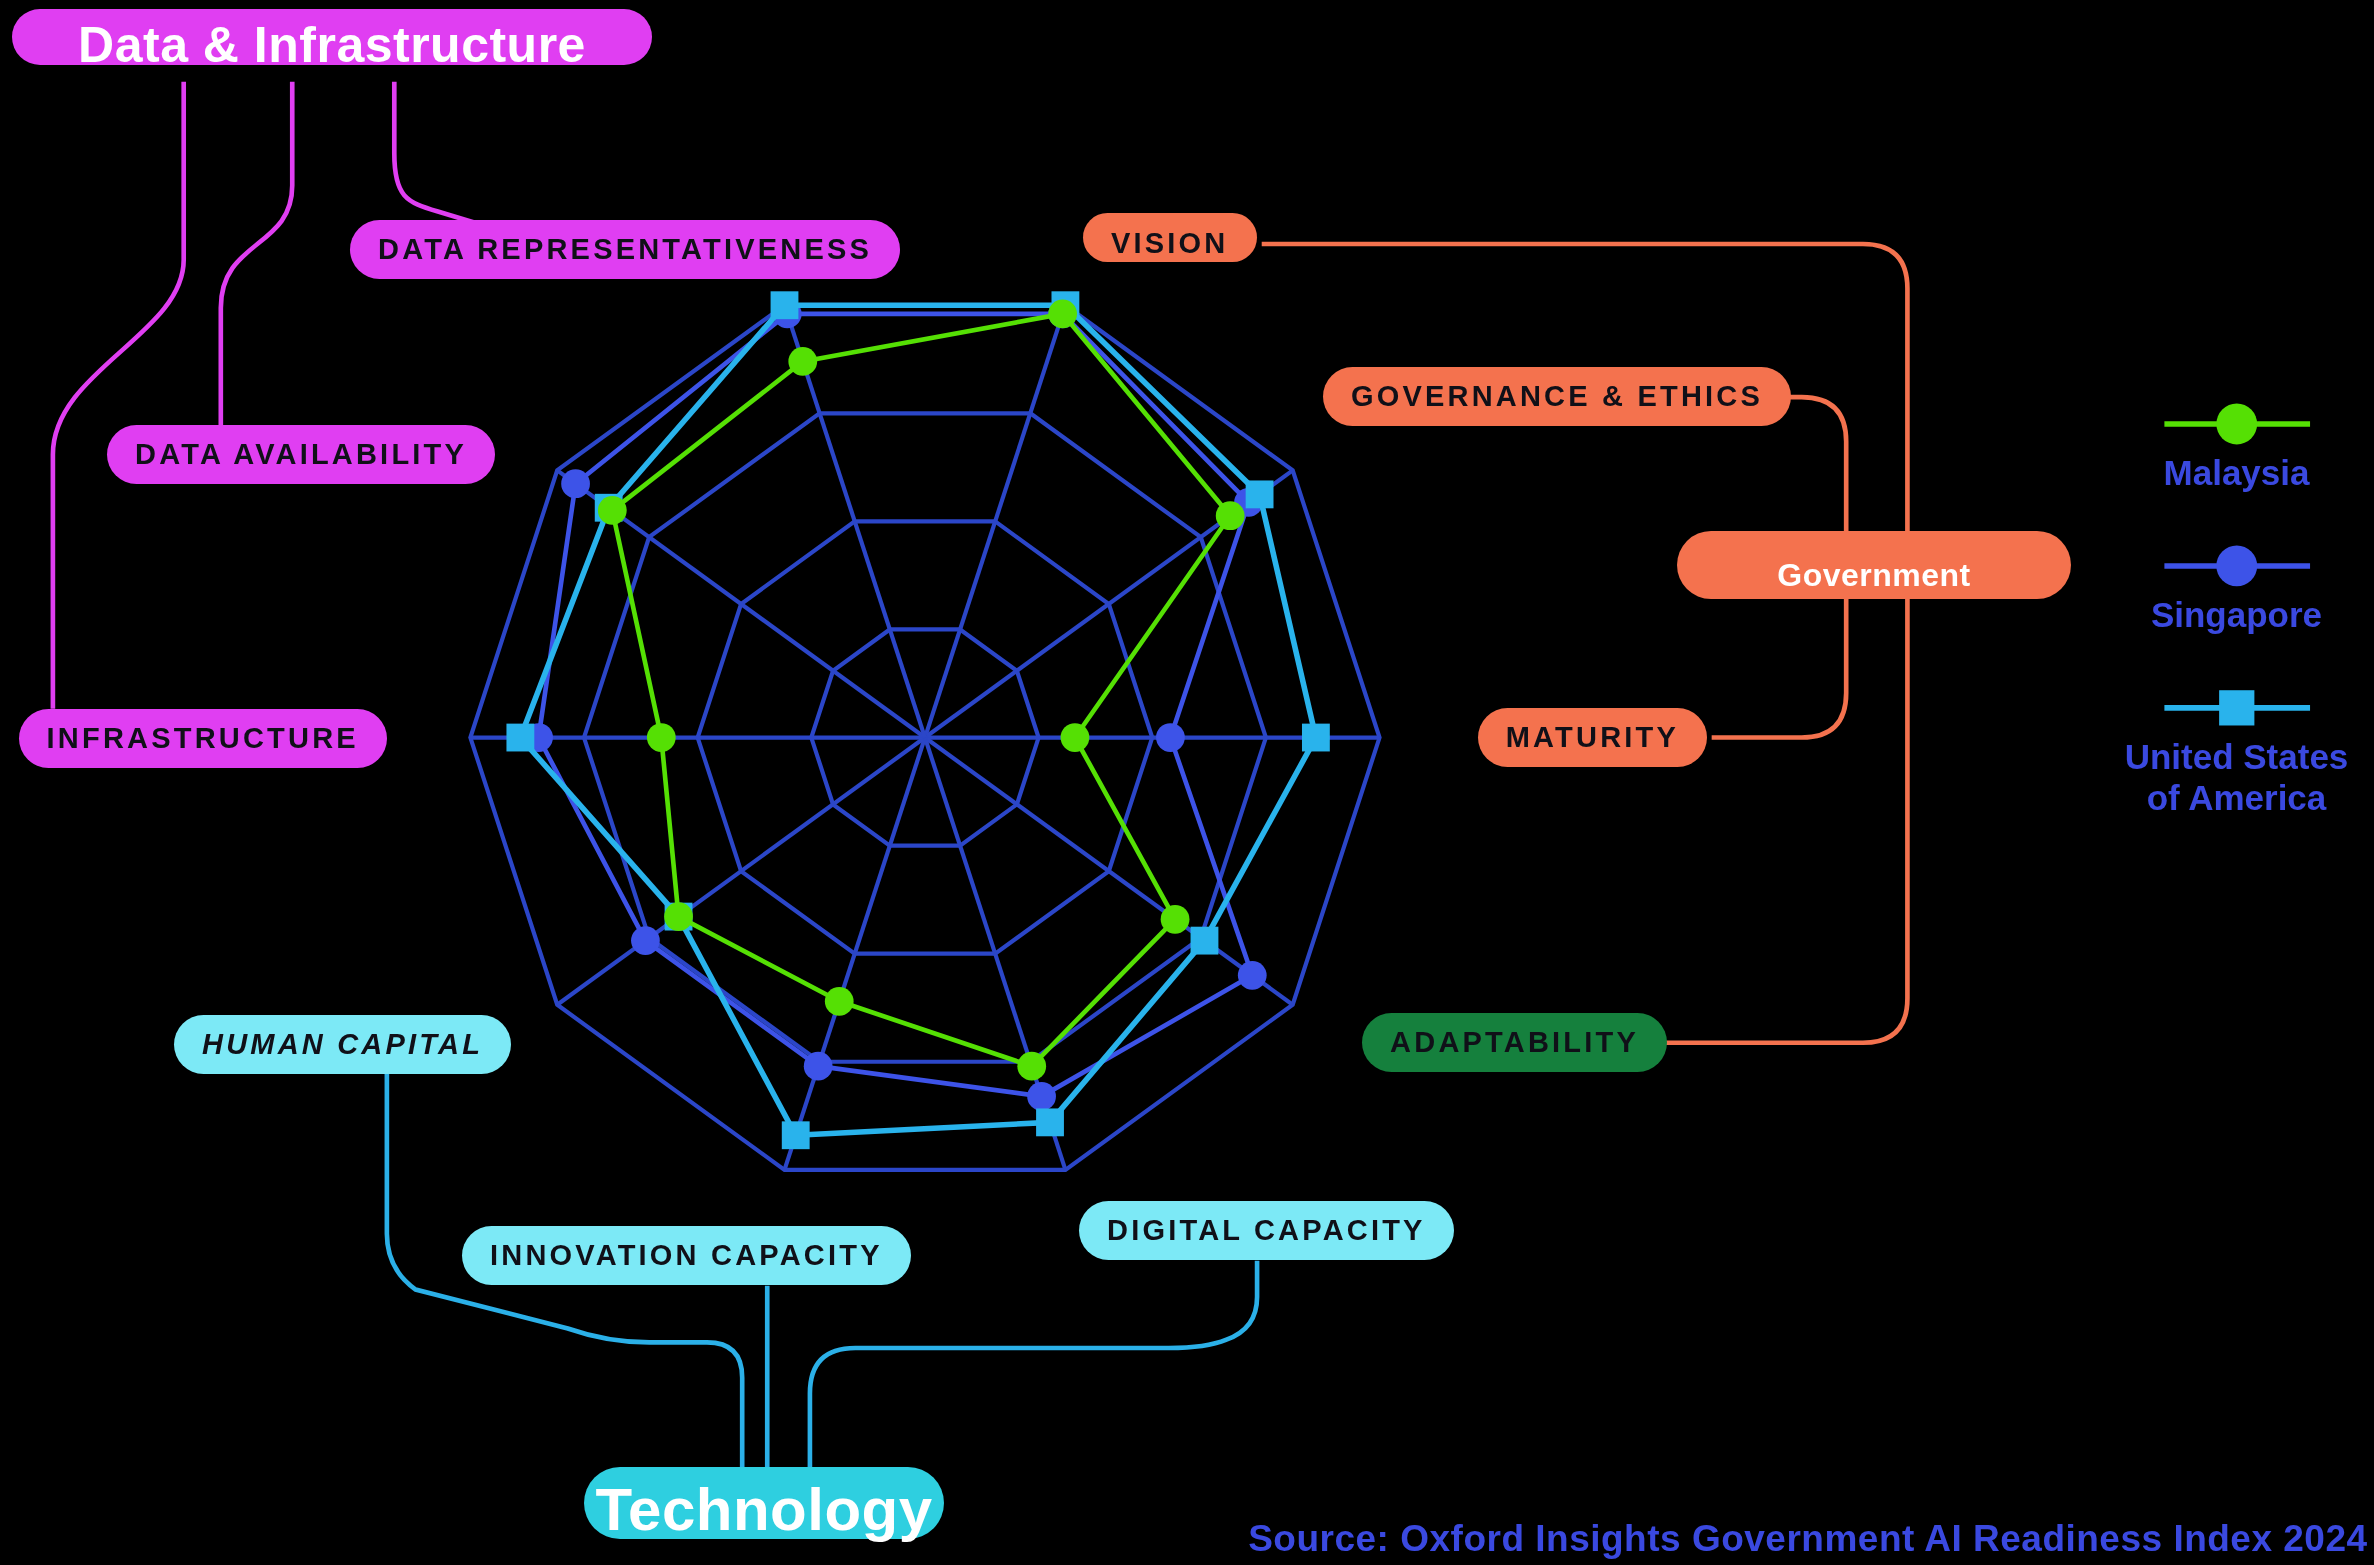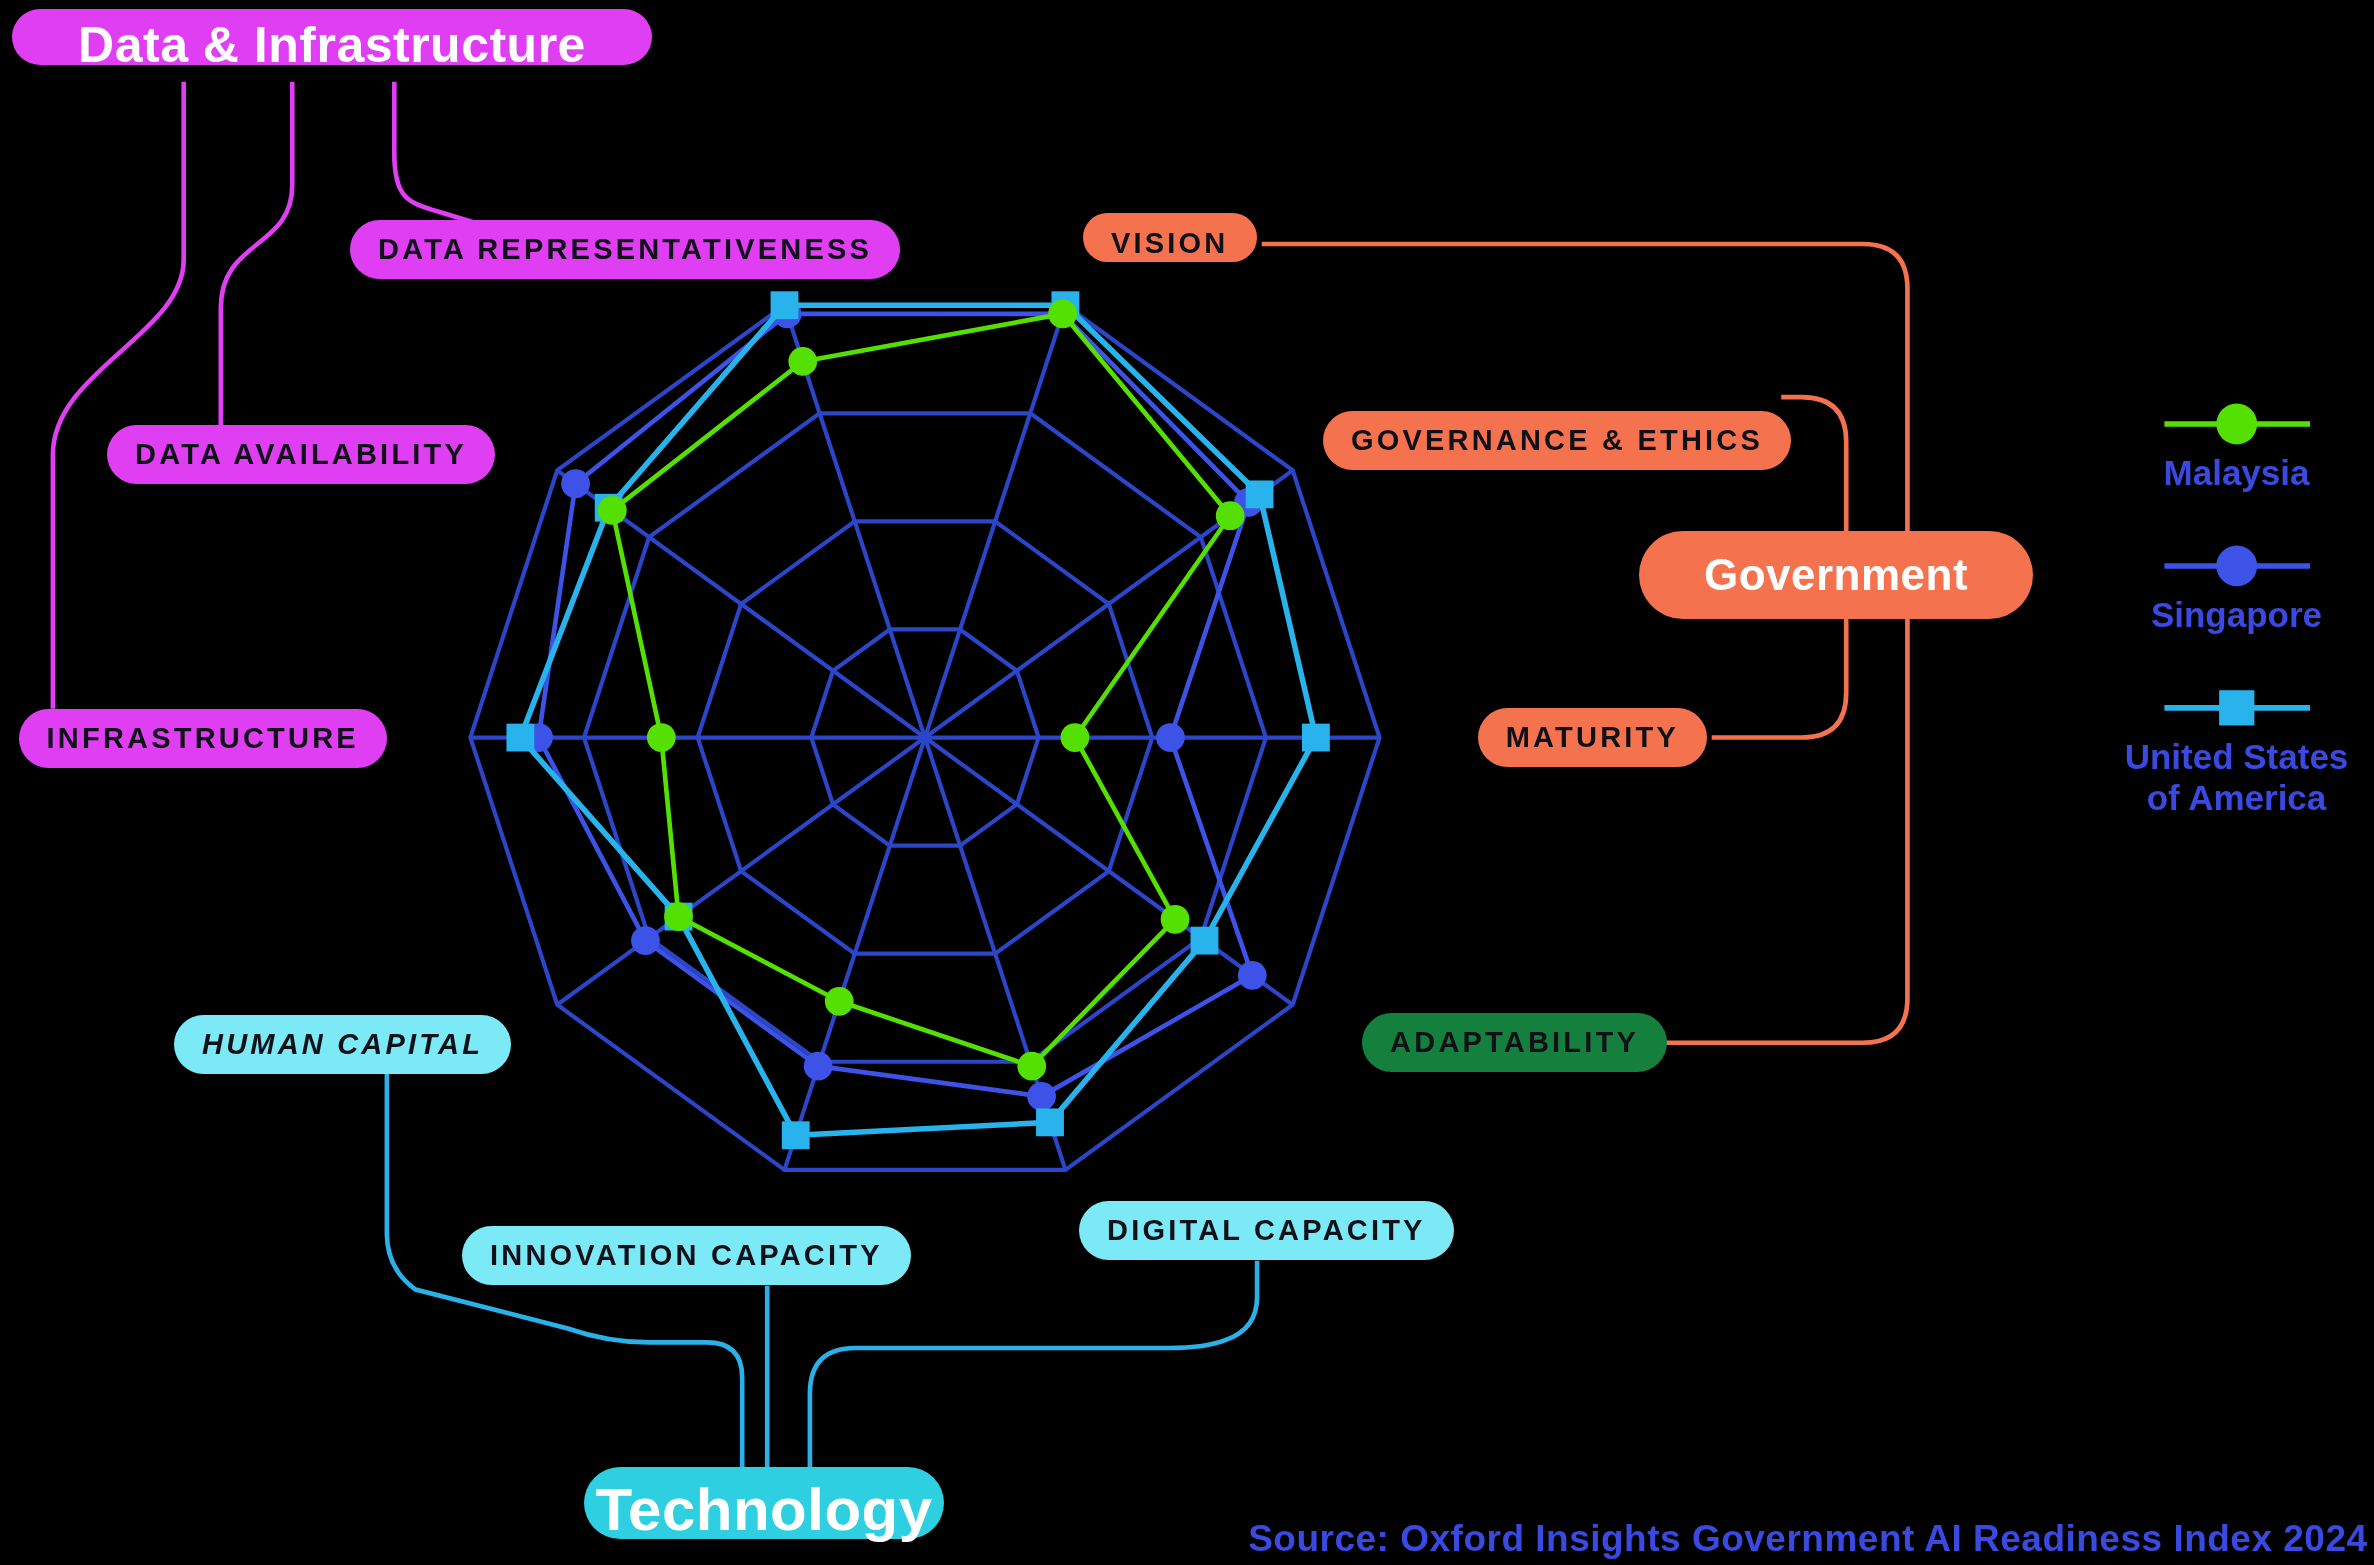--- a/index.html
+++ b/index.html
@@ -16,31 +16,31 @@
     font-size:29px;font-weight:700;letter-spacing:3.2px;
     color:#101018;text-align:center;
   }
   .pill-big{
     position:absolute;z-index:3;
     border-radius:43px;white-space:nowrap;
     color:#ffffff;font-weight:700;text-align:center;
     letter-spacing:0.5px;
   }
   #pill-data-infrastructure{left:12px;top:9.3px;width:640px;height:56px;line-height:72px;font-size:50px;border-radius:37px;}
-  #pill-government{left:1639px;top:531px;width:394px;height:88px;line-height:88px;font-size:44px;border-radius:45px;}
+  #pill-government{left:1677px;top:531px;width:394px;height:68px;line-height:88px;font-size:32px;border-radius:45px;}
   #pill-technology{left:584px;top:1467px;width:360px;height:72px;line-height:85px;font-size:60px;border-radius:43px;}
 
   #pill-data-representativeness{left:350px;top:220px;}
   #pill-data-availability{left:107px;top:425px;}
   #pill-infrastructure{left:18.6px;top:709px;}
   #pill-human-capital{left:174px;top:1015px;font-style:italic;}
   #pill-innovation-capacity{left:462px;top:1226px;}
   #pill-digital-capacity{left:1079px;top:1201px;}
   #pill-vision{left:1083px;top:213px;height:49px;line-height:61px;}
-  #pill-governance-ethics{right:584px;top:367px;margin-top:44px;}
+  #pill-governance-ethics{right:584px;top:367px;}
   #pill-maturity{right:668px;top:708px;}
   #pill-adaptability{right:708px;top:1013px;}
 
   .legend-label{
     position:absolute;z-index:3;left:2051px;width:371px;
     text-align:center;font-weight:700;font-size:35px;line-height:41px;
   }
   #legend-label-malaysia{top:452px;}
   #legend-label-singapore{top:594px;}
   #legend-label-usa{top:736px;}

